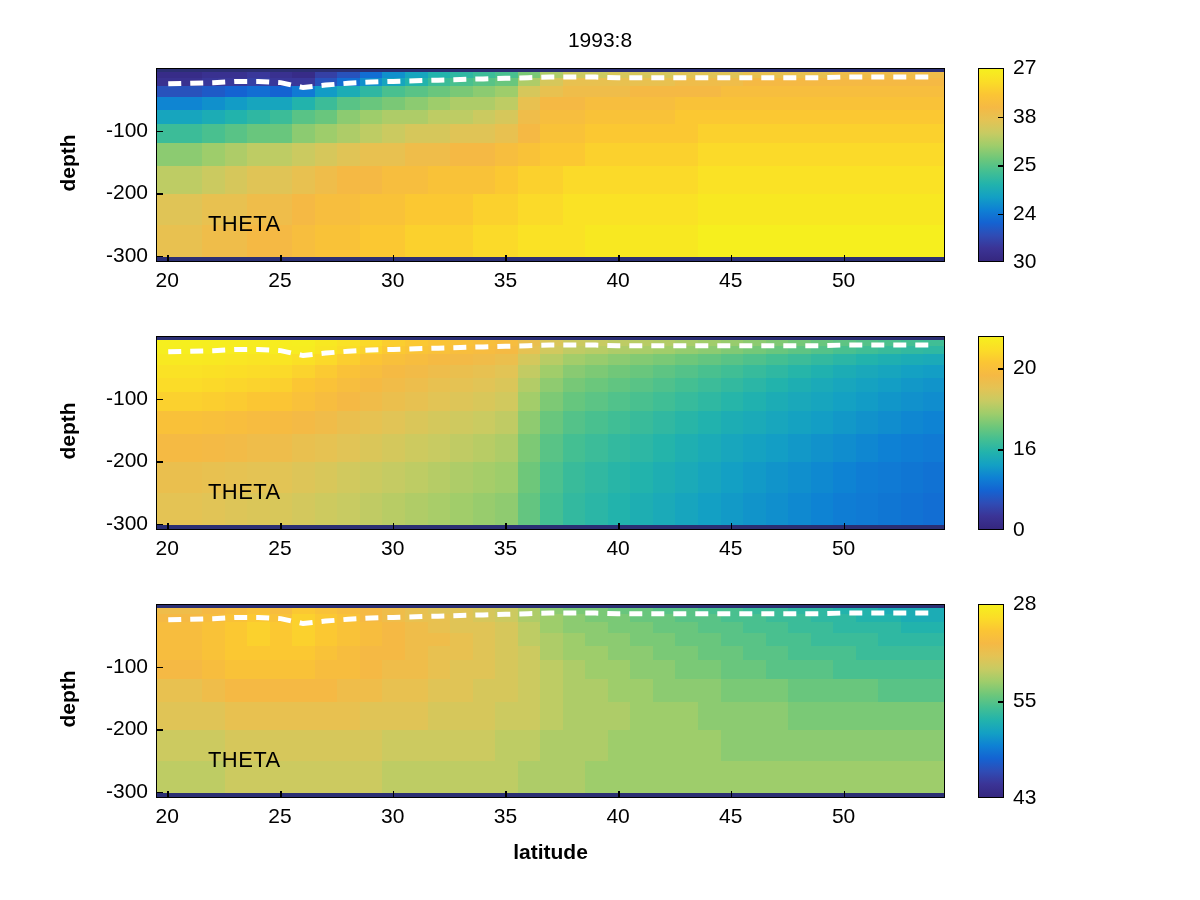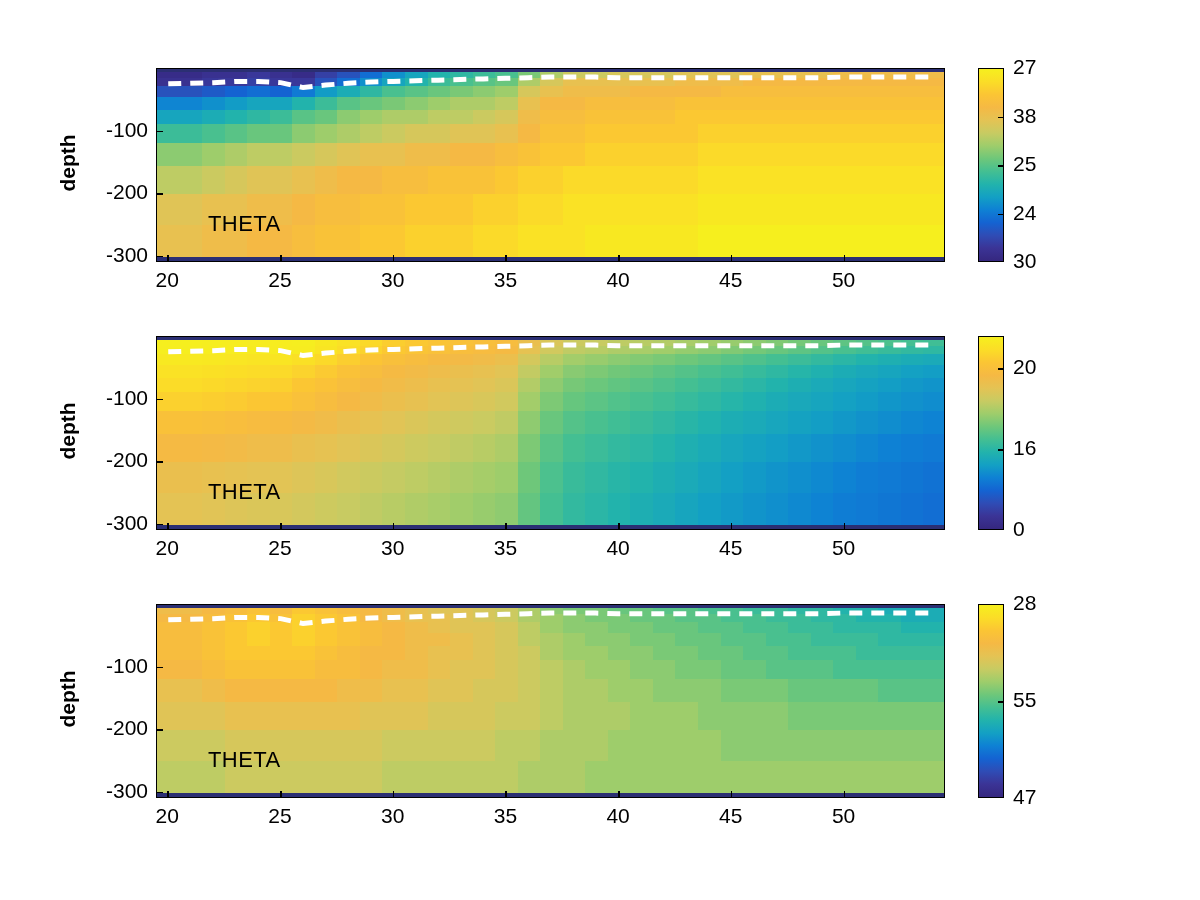--- a/index.html
+++ b/index.html
@@ -58,20 +58,21 @@
   .cbar-label{
     position:absolute;font-size:21px;color:#000;white-space:nowrap;
   }
   .cbar-tick{position:absolute;background:#000;}
 </style>
 </head>
 <body>
 
 <div class="figure">
 
+  <div class="fig-title">1993:8</div>
 
   <div id="panels-root">
       <div class="panel" style="left: 156px; top: 68px; width: 789px; height: 194px;">
         <div class="axes">
           <div class="cellgrid">
             <div class="cell" style="left: 0px; top: 3.13px; width: 23.24px; height: 6.96px; background: rgb(55, 44, 136);"></div>
             <div class="cell" style="left: 22.54px; top: 3.13px; width: 23.24px; height: 6.96px; background: rgb(55, 44, 136);"></div>
             <div class="cell" style="left: 45.09px; top: 3.13px; width: 23.24px; height: 6.96px; background: rgb(57, 49, 144);"></div>
             <div class="cell" style="left: 67.63px; top: 3.13px; width: 23.24px; height: 6.96px; background: rgb(57, 49, 144);"></div>
             <div class="cell" style="left: 90.17px; top: 3.13px; width: 23.24px; height: 6.96px; background: rgb(57, 55, 154);"></div>
@@ -1225,19 +1226,20 @@
       <div class="tick" style="left: 618.1px; top: 791px; width: 1.6px; height: 7px;"></div>
       <div class="xtick-label" style="left: 588.1px; top: 804px; width: 60px;">40</div>
       <div class="tick" style="left: 730.8px; top: 791px; width: 1.6px; height: 7px;"></div>
       <div class="xtick-label" style="left: 700.8px; top: 804px; width: 60px;">45</div>
       <div class="tick" style="left: 843.6px; top: 791px; width: 1.6px; height: 7px;"></div>
       <div class="xtick-label" style="left: 813.6px; top: 804px; width: 60px;">50</div>
       <div class="ylabel" style="left: -12px; top: 687px; width: 160px; text-align: center;">depth</div>
       <div class="cbar" style="left: 978px; top: 604px; width: 26px; height: 194px;">
         <div class="cbar-fill" style="background: linear-gradient(to top, rgb(53, 39, 127) 0%, rgb(59, 52, 150) 6.7%, rgb(47, 76, 181) 13.3%, rgb(20, 99, 210) 20%, rgb(14, 129, 212) 26.7%, rgb(19, 160, 196) 33.3%, rgb(34, 179, 172) 40%, rgb(68, 191, 146) 46.7%, rgb(110, 199, 122) 53.3%, rgb(158, 205, 107) 60%, rgb(200, 203, 98) 66.7%, rgb(228, 195, 84) 73.3%, rgb(245, 185, 68) 80%, rgb(251, 197, 52) 86.7%, rgb(251, 221, 39) 93.3%, rgb(246, 239, 30) 100%);"></div>
       </div>
-      <div class="cbar-label" style="left: 1013px; top: 785px;">47</div>
+      <div class="cbar-label" style="left: 1013px; top: 785px;">43</div>
       <div class="cbar-tick" style="left: 998px; top: 701px; width: 6px; height: 1.6px;"></div>
       <div class="cbar-label" style="left: 1013px; top: 688px;">55</div>
       <div class="cbar-label" style="left: 1013px; top: 591px;">28</div>
     </div>
 
+  <div class="xlabel" id="xlabel" style="left: 156px; top: 840px; width: 789px;">latitude</div>
 </div>
 
 </body></html>

